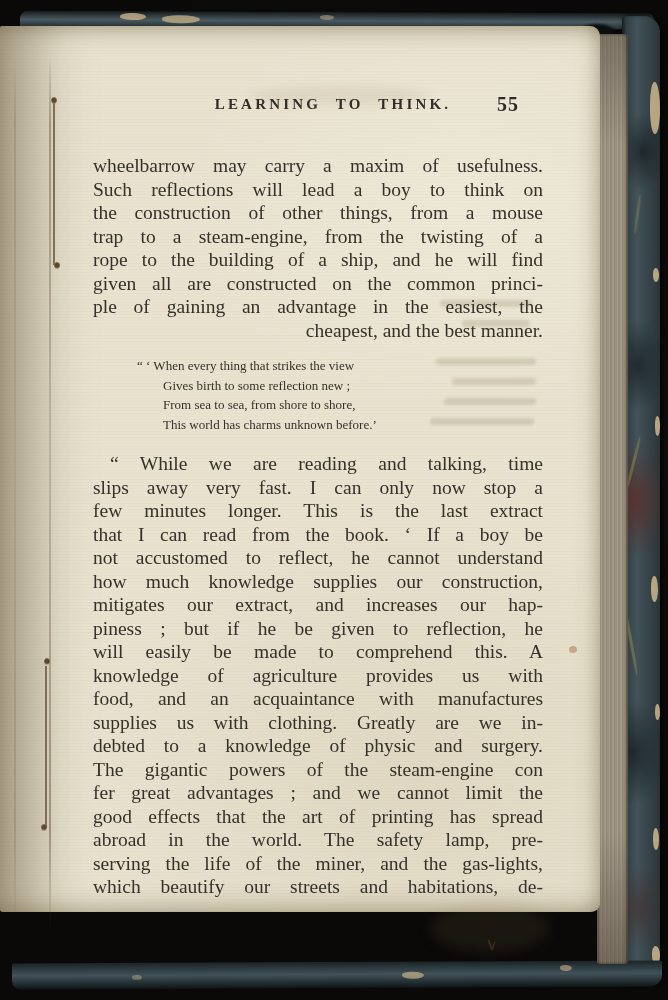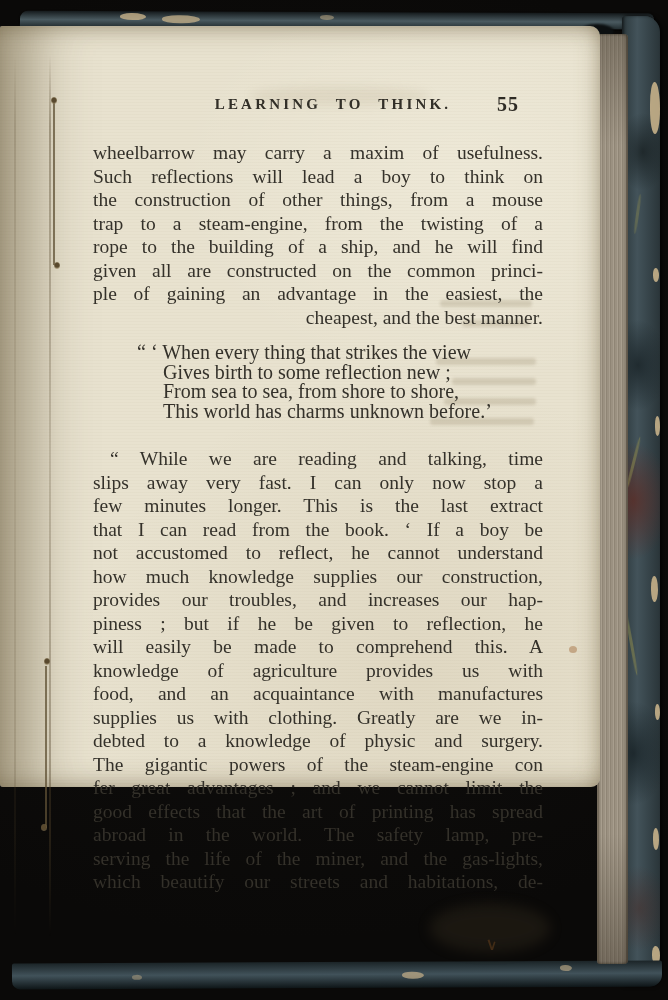--- a/index.html
+++ b/index.html
@@ -76,21 +76,21 @@
   .page-stack{
     position:absolute;left:597px;top:34px;width:31px;height:930px;
     border-radius:3px 4px 4px 3px;
     background:
       linear-gradient(180deg, rgba(60,52,40,.35) 0%, rgba(0,0,0,0) 12%, rgba(0,0,0,0) 86%, rgba(50,42,32,.4) 100%),
       repeating-linear-gradient(90deg,#a89e8e 0 1px,#8f8575 1px 2px,#9b9181 2px 4px);
     box-shadow:inset -2px 0 3px rgba(40,34,24,.6), inset 2px 0 2px rgba(70,60,45,.5);
   }
   
   .page{
-    position:absolute;left:0px;top:26px;width:600px;height:761px;
+    position:absolute;left:0px;top:26px;width:600px;height:886px;
     background:
       repeating-linear-gradient(0deg, rgba(120,105,70,.03) 0 1px, transparent 1px 3px),
       radial-gradient(420px 300px at 78% 20%, rgba(255,252,240,.25), transparent 70%),
       radial-gradient(500px 420px at 70% 85%, rgba(150,125,80,.10), transparent 70%),
       var(--paper,#e8e2cf);
     border-radius:2px 10px 9px 3px;
     box-shadow:
       inset 72px 0 60px -42px rgba(95,80,50,.55),
       inset -14px 0 24px -14px rgba(110,95,62,.45),
       inset 0 14px 22px -14px rgba(100,86,55,.5),
@@ -118,26 +118,26 @@
   .running-title{
     position:absolute;left:30px;right:0;text-align:center;
     font-size:15px;font-weight:bold;letter-spacing:3.2px;word-spacing:8px;
     color:#322f28;
   }
   .pagenum{
     position:absolute;right:24px;top:-3px;
     font-size:20px;font-weight:bold;letter-spacing:1px;color:#2e2b25;
   }
   .para{font-size:19.5px;line-height:23.5px;}
-  .p1{margin-top:19px;}
-  .p2{margin-top:26px;}
+  .p1{margin-top:32px;}
+  .p2{margin-top:18px;}
   .jline{text-align:justify;text-align-last:justify;white-space:normal;}
   .lline{text-align:right;}
   .indent{text-indent:17px;}
-  .verse{margin-top:14px;margin-left:70px;font-size:20px;line-height:19.5px;}
+  .verse{margin-top:14px;margin-left:70px;font-size:13px;line-height:19.5px;}
   .verse .vl{text-align:left;}
   .verse .v1{text-indent:-26px;}
   
   .ghost{position:absolute;background:rgba(130,118,88,.22);border-radius:3px;filter:blur(1.6px);}
   .ghost.g1{left:440px;top:274px;width:92px;height:7px;}
   .ghost.g2{left:462px;top:294px;width:68px;height:7px;}
   .ghost.g3{left:436px;top:332px;width:100px;height:7px;}
   .ghost.g4{left:452px;top:352px;width:84px;height:7px;}
   .ghost.g5{left:444px;top:372px;width:92px;height:7px;}
   .ghost.g6{left:430px;top:392px;width:104px;height:7px;}
@@ -231,21 +231,21 @@
         <div class="vl">This world has charms unknown before.’</div>
       </div>
 
       <div class="para p2">
         <div class="jline indent">“ While we are reading and talking, time</div>
         <div class="jline">slips away very fast.  I can only now stop a</div>
         <div class="jline">few minutes longer.  This is the last extract</div>
         <div class="jline">that I can read from the book.  ‘ If a boy be</div>
         <div class="jline">not accustomed to reflect, he cannot understand</div>
         <div class="jline">how much knowledge supplies our construction,</div>
-        <div class="jline">provides our troubles, and increases our hap-</div>
+        <div class="jline">mitigates our extract, and increases our hap-</div>
         <div class="jline">piness ; but if he be given to reflection, he</div>
         <div class="jline">will easily be made to comprehend this.  A</div>
         <div class="jline">knowledge of agriculture provides us with</div>
         <div class="jline">food, and an acquaintance with manufactures</div>
         <div class="jline">supplies us with clothing.  Greatly are we in-</div>
         <div class="jline">debted to a knowledge of physic and surgery.</div>
         <div class="jline">The gigantic powers of the steam-engine con</div>
         <div class="jline">fer great advantages ; and we cannot limit the</div>
         <div class="jline">good effects that the art of printing has spread</div>
         <div class="jline">abroad in the world.  The safety lamp, pre-</div>

